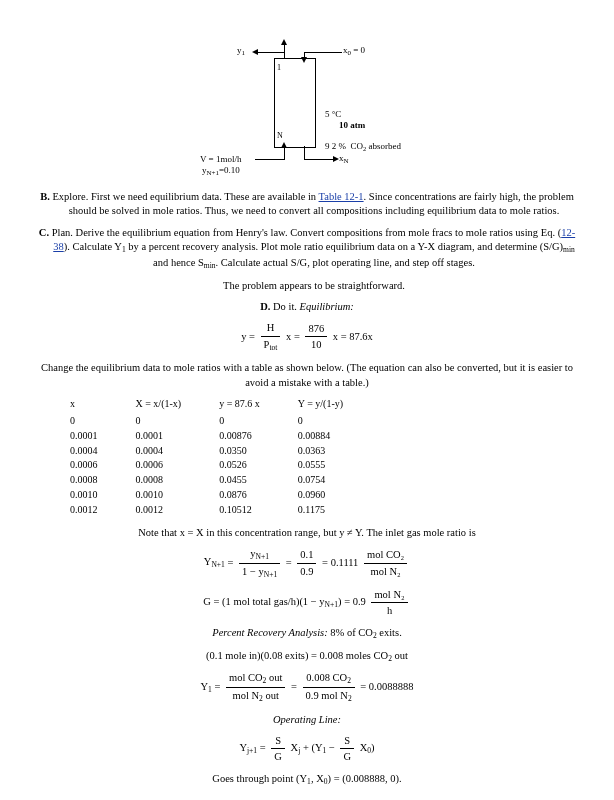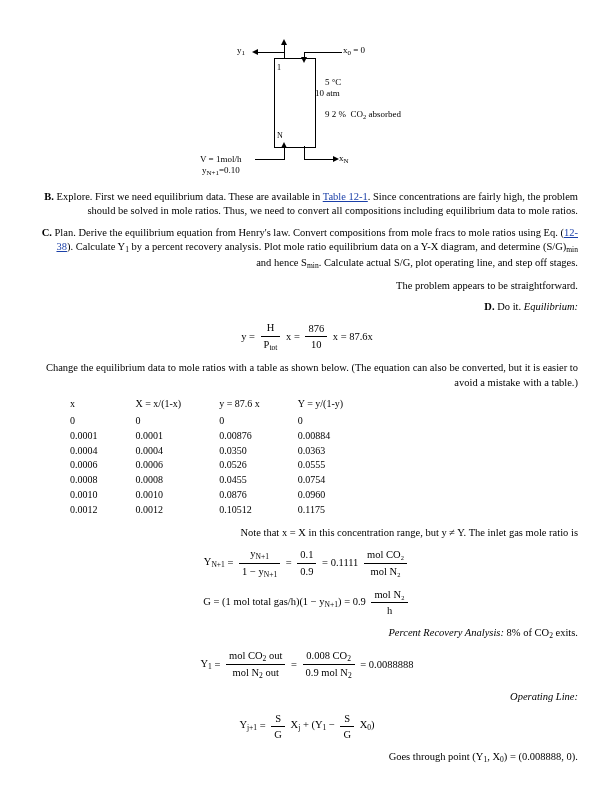--- a/index.html
+++ b/index.html
@@ -67,20 +67,21 @@
     position: absolute;
     font-size: 9px;
     white-space: nowrap;
     text-align: center;
   }
   .lbl sub { font-size: 7px; }
   .cond {
     position: absolute;
     font-size: 9px;
     white-space: nowrap;
+    margin-top: 32px;
   }
 
   
   .ah {
     position: absolute;
     width: 0; height: 0;
   }
   .ah-right {
     border-top: 3.5px solid transparent;
     border-bottom: 3.5px solid transparent;
@@ -101,21 +102,21 @@
     border-right: 3.5px solid transparent;
     border-top: 6px solid #000;
   }
 
   
   .body {
     padding: 0 36px 0 36px;
   }
   p.para {
     margin: 0 0 7px 0;
-    text-align: right;
+    text-align: center;
   }
   .hang {
     padding-left: 14px;
     text-indent: -14px;
   }
   .indent {
     padding-left: 14px;
   }
   b { font-weight: bold; }
   i { font-style: italic; }
@@ -199,21 +200,21 @@
       <div class="ah ah-right" style="left:118px; top:116px;"></div>
       <div class="lbl" style="left:124px; top:112px;">x<sub>N</sub></div>
 
       <div class="arrow-line" style="left:40px; top:119px; width:30px; height:1px;"></div>
       <div class="arrow-line" style="left:69px; top:106px; width:1px; height:14px;"></div>
       <div class="ah ah-up" style="left:66px; top:102px;"></div>
       <div class="lbl" style="left:-15px; top:113px;">V = 1mol/h</div>
       <div class="lbl" style="left:-13px; top:124px;">y<sub>N+1</sub>=0.10</div>
 
       <div class="cond" style="left:110px; top:36px;">5 °C</div>
-      <div class="cond" style="left:100px; top:47px;">10 atm</div>
+      <div class="cond" style="left:124px; top:47px;font-weight:bold;">10 atm</div>
       <div class="cond" style="left:110px; top:68px;">9 2 %&nbsp; CO<sub>2</sub> absorbed</div>
     </div>
   </div>
 
   <div class="body">
 
     <p class="para hang">
       <b>B.</b>
       <span>Explore.</span><span> First we need equilibrium data. These are available in </span><a class="link" href="#">Table 12-1</a><span>. Since concentrations are fairly high, the problem should be solved in mole ratios. Thus, we need to convert all compositions including equilibrium data to mole ratios.</span>
     </p>
@@ -328,20 +329,23 @@
       <span class="frac">
         <span class="num">mol N₂</span>
         <span class="den">h</span>
       </span>
     </div>
 
     <p class="para">
       <i>Percent Recovery Analysis:</i><span> 8% of CO<sub>2</sub> exits.</span>
     </p>
 
+    <p class="para">
+      <span>(0.1 mole in)(0.08 exits) = 0.008 moles CO<sub>2</sub> out</span>
+    </p>
 
 
     <div class="eq">
       <span class="eqitem">Y<sub>1</sub></span>
       <span class="eqitem">=</span>
       <span class="frac">
         <span class="num">mol CO<sub>2</sub> out</span>
         <span class="den">mol N<sub>2</sub> out</span>
       </span>
       <span class="eqitem">=</span>

